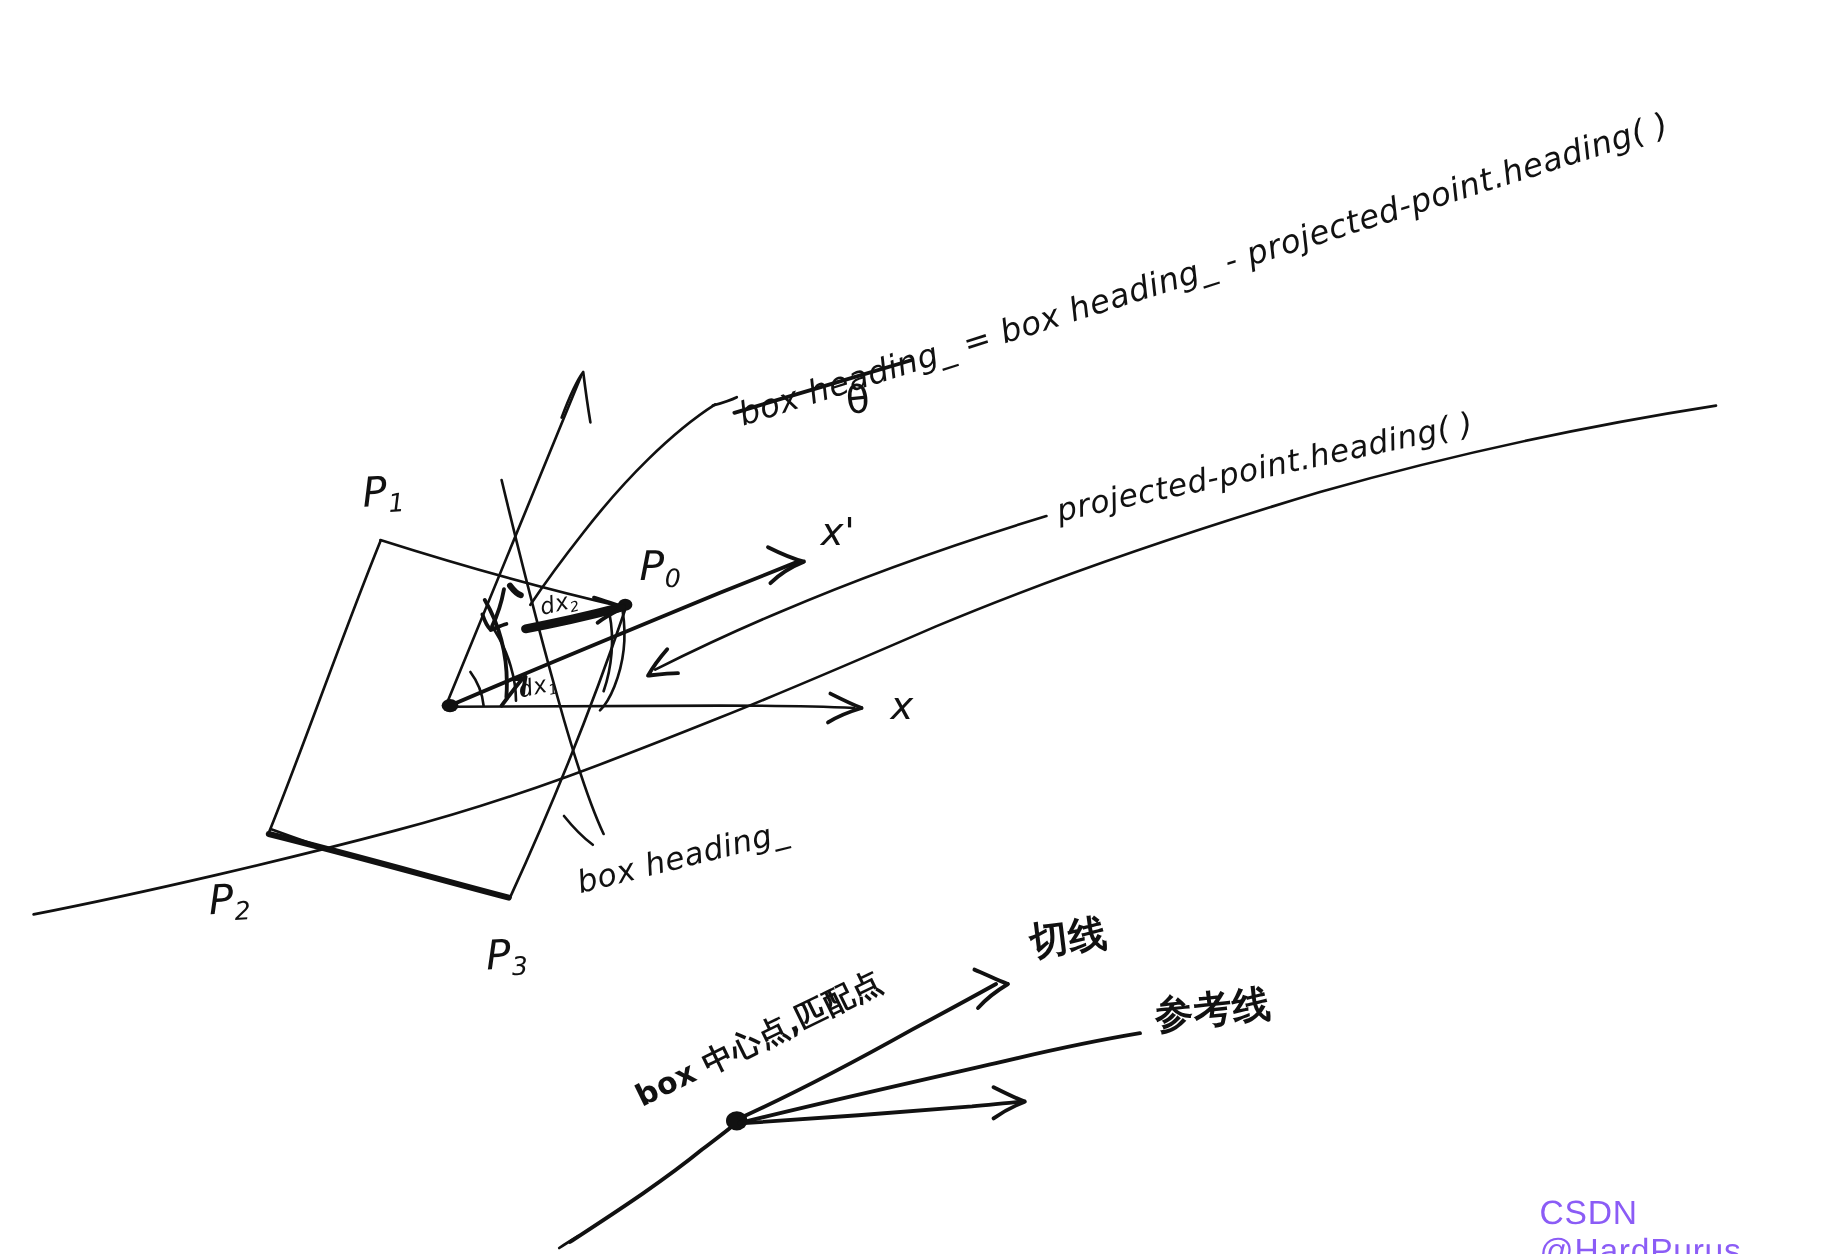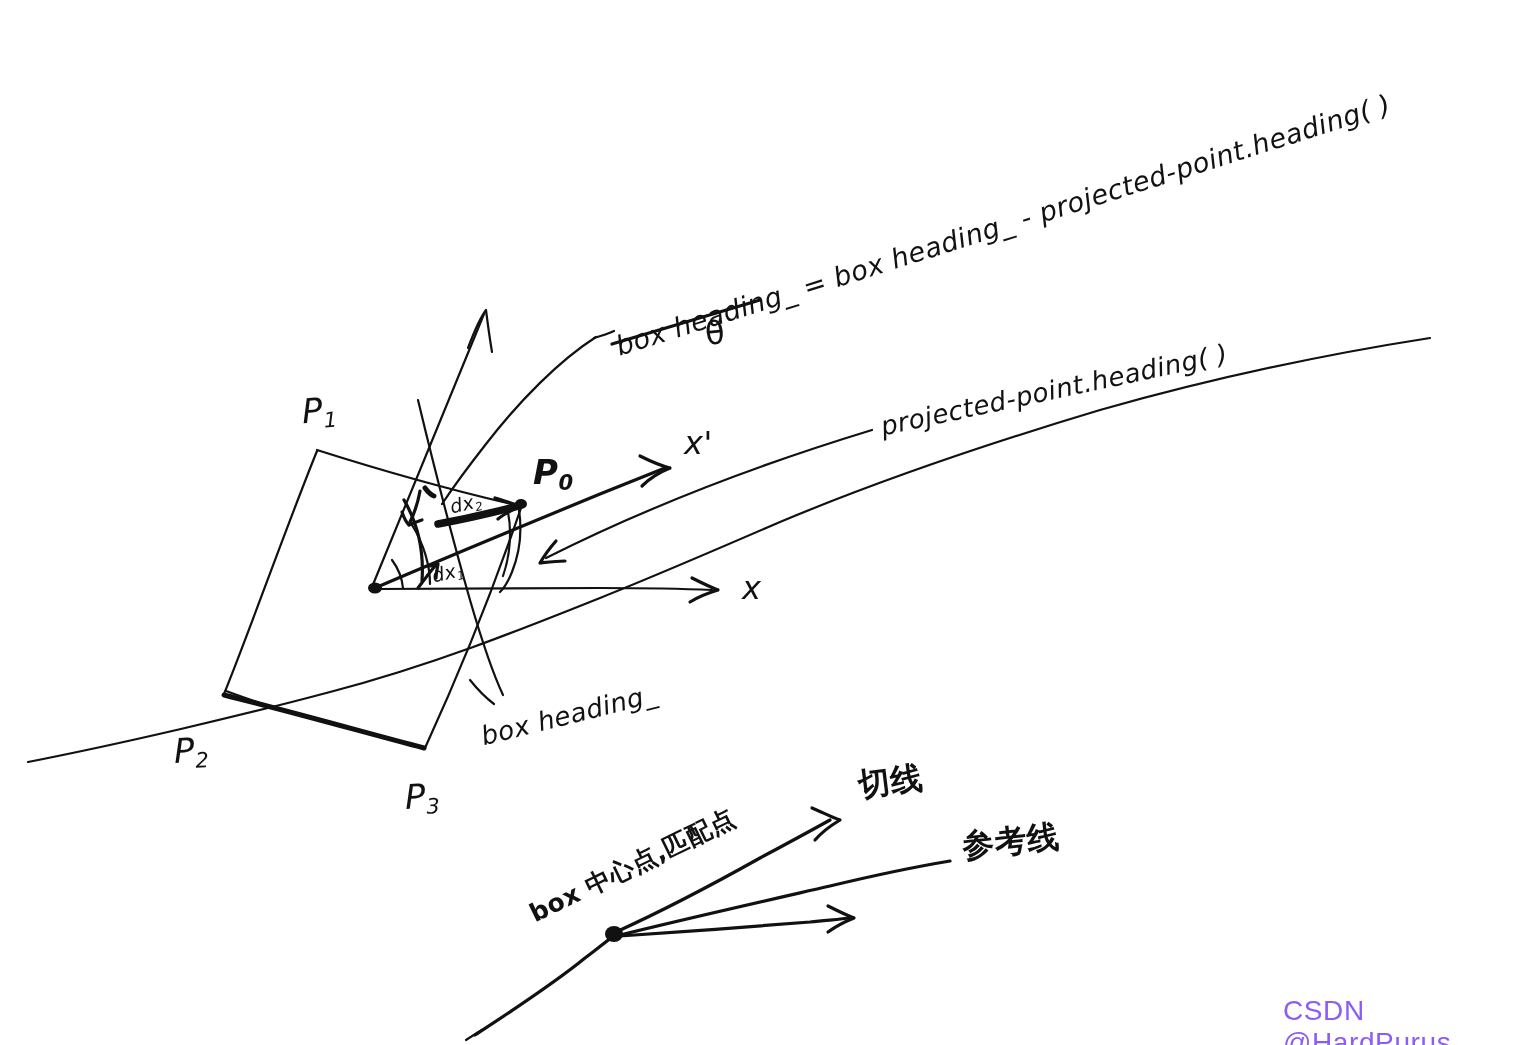--- a/index.html
+++ b/index.html
@@ -131,21 +131,21 @@
   <path class="ink ink-med" d="M 620,936 C 680,932 750,927 810,922 C 830,920 842,919 850,918"></path>
   <path class="ink ink-med" d="M 828,906 C 838,911 846,915 854,918 M 854,918 C 844,922 835,927 828,932"></path>
 </svg>
 
 <div class="hand-label eqline italicish" style="left:612px; top:332px; transform: rotate(-17.5deg); font-size:27px;">box heading_ = box heading_ - projected-point.heading( )</div>
 
 <div class="hand-label" style="left:705px; top:314px; font-size:32px; transform: rotate(-6deg);">θ</div>
 
 <div class="hand-label eqline italicish" style="left:878px; top:412px; transform: rotate(-12deg); font-size:26px;">projected-point.heading( )</div>
 
-<div class="hand-label italicish" style="left:533px; top:452px; font-size:34px;font-weight:bold;">
+<div class="hand-label italicish" style="left:533px; top:452px; font-size:34px;">
   <span>P</span><span class="sub">0</span>
 </div>
 
 <div class="hand-label italicish" style="left:302px; top:390px; font-size:34px; transform: rotate(-4deg);">
   <span>P</span><span class="sub">1</span>
 </div>
 
 <div class="hand-label italicish" style="left:174px; top:730px; font-size:34px; transform: rotate(-3deg);">
   <span>P</span><span class="sub">2</span>
 </div>

